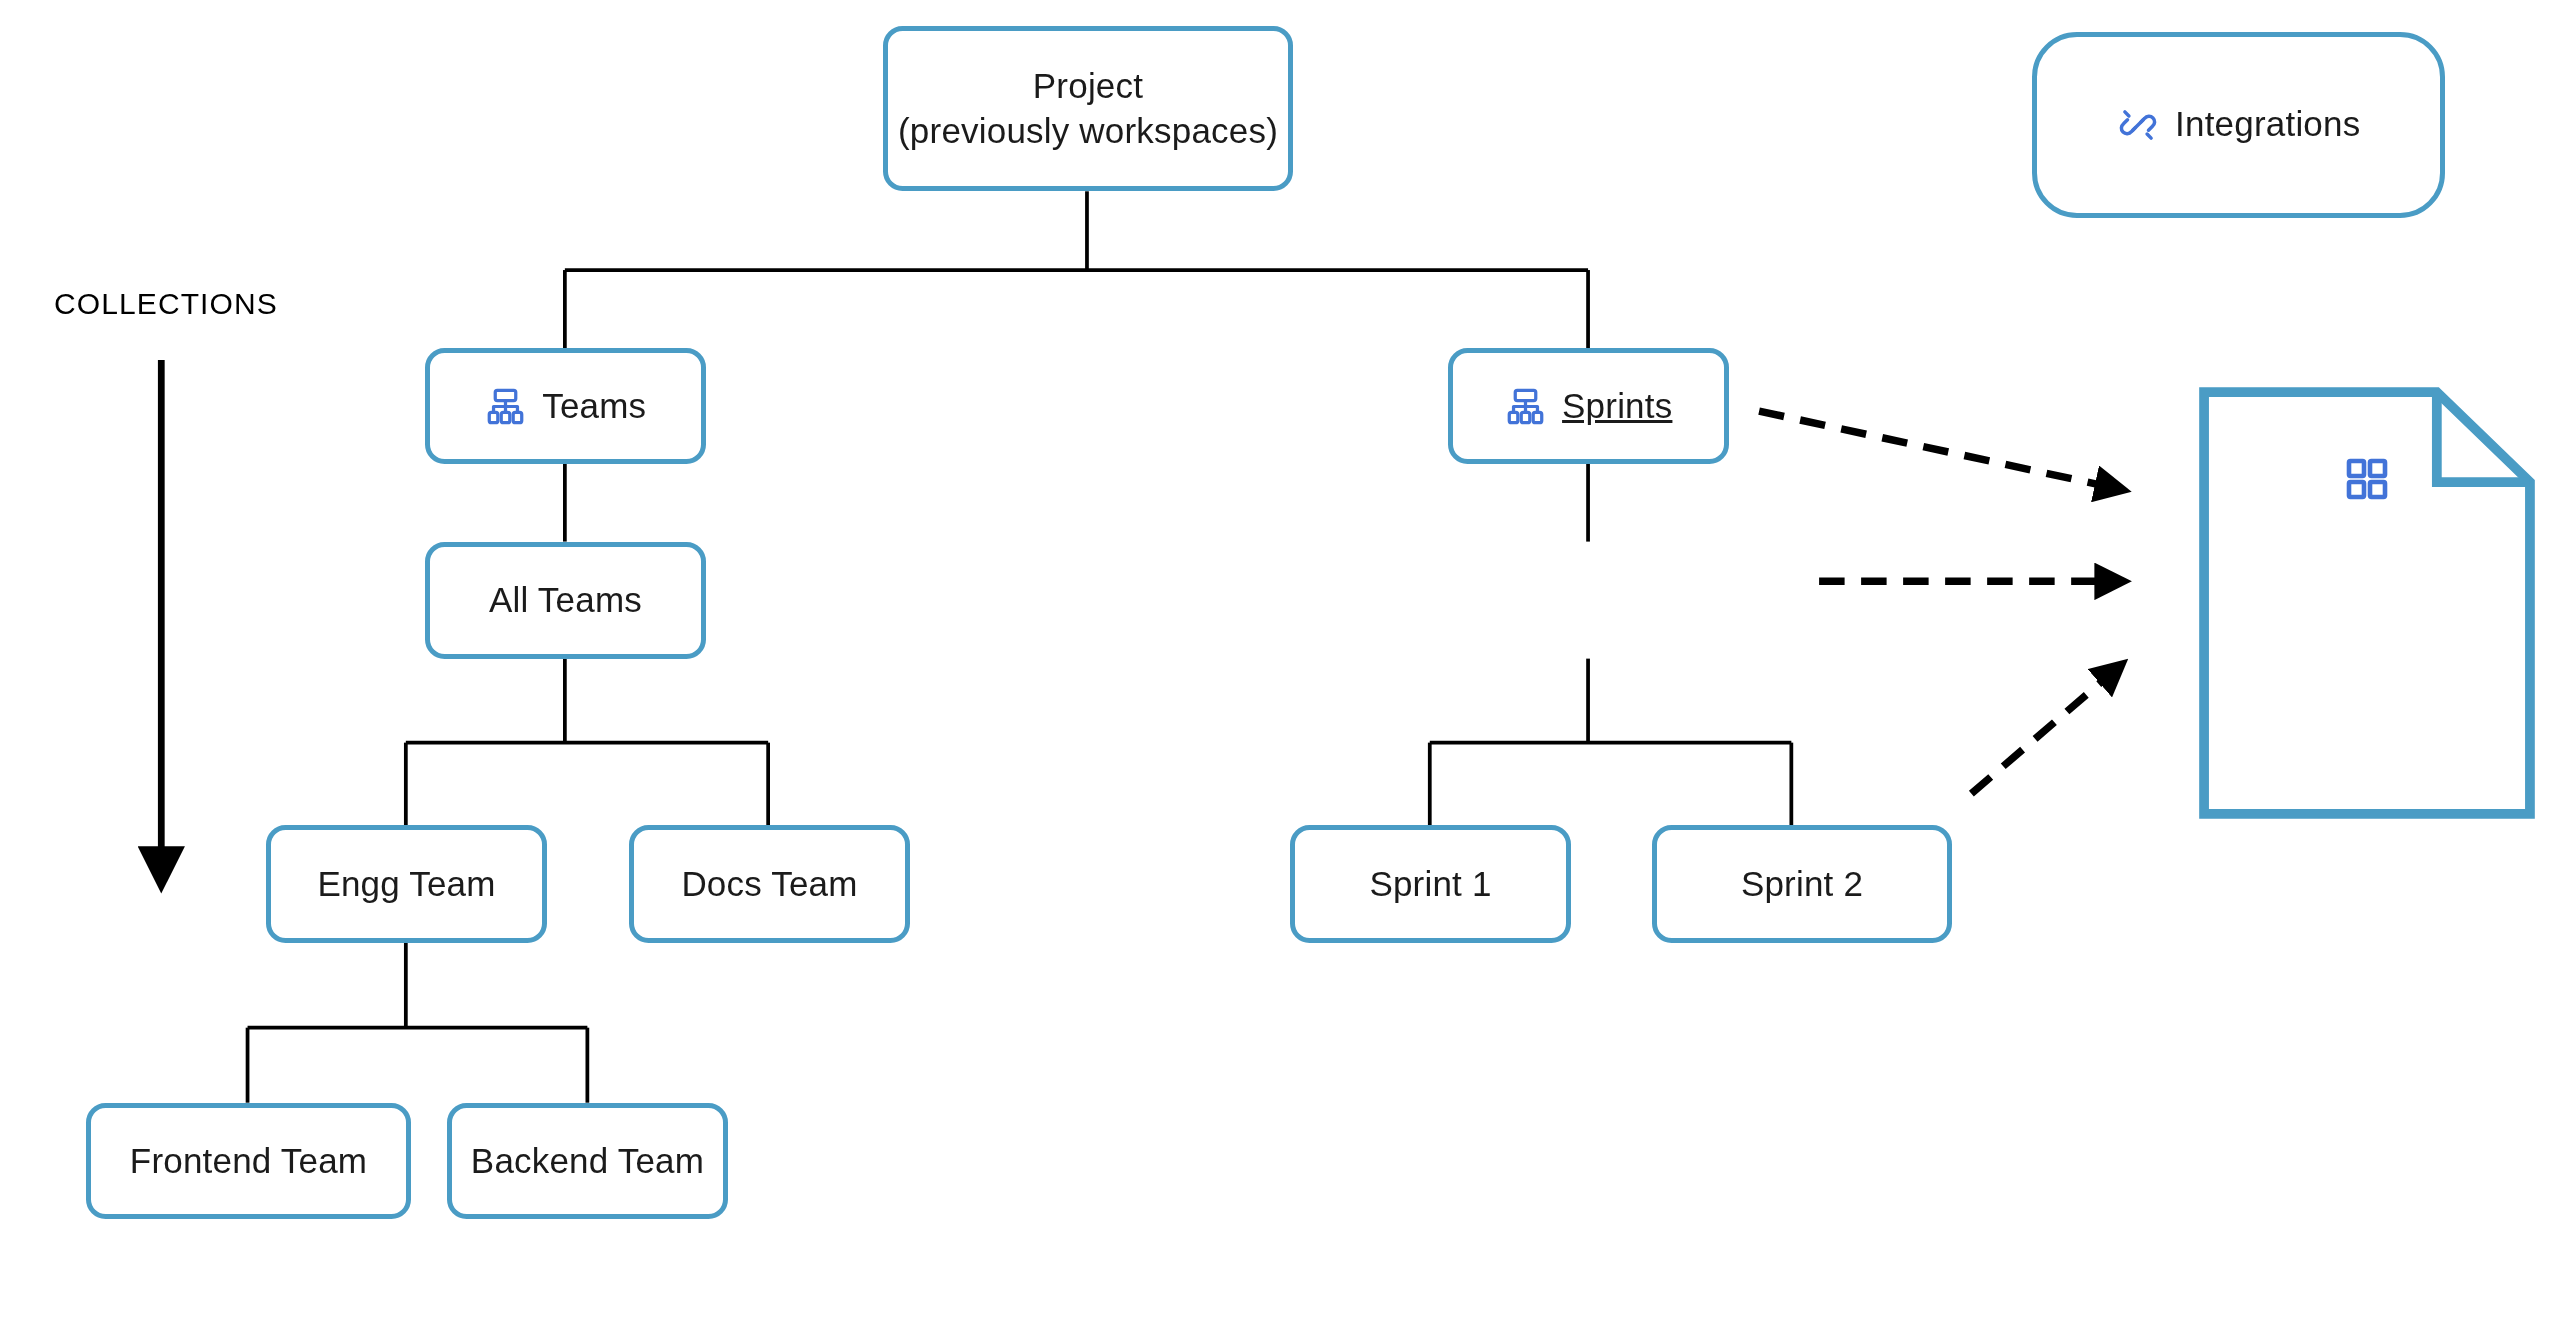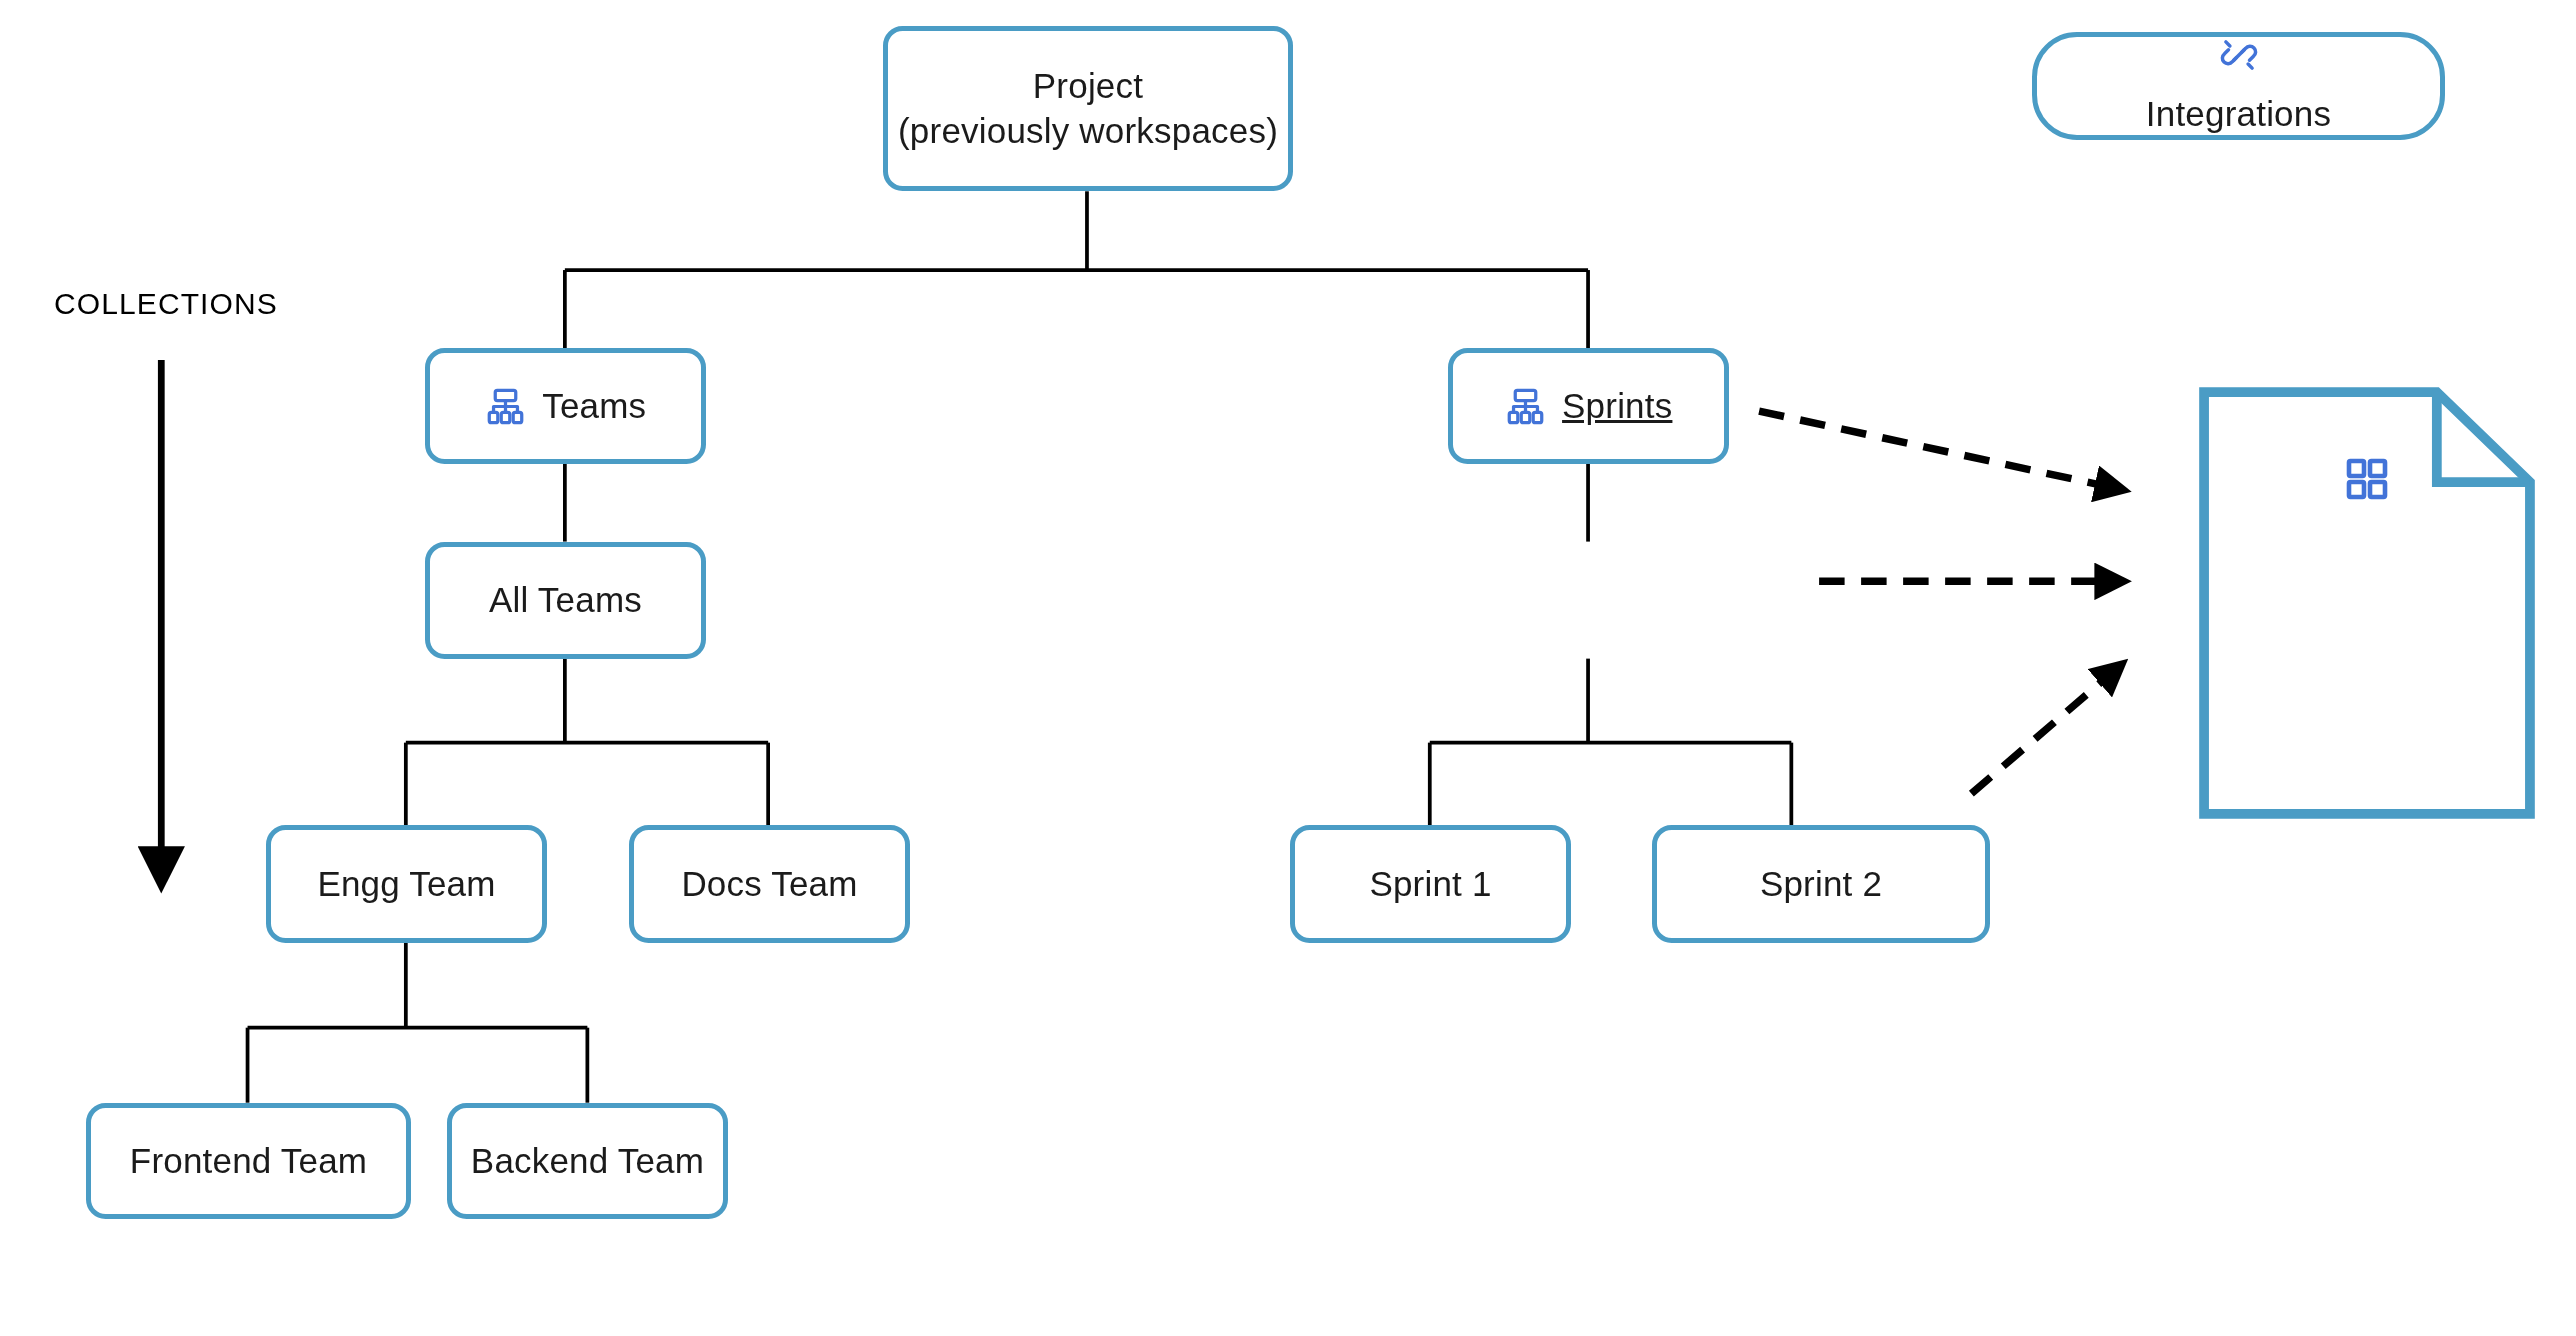--- a/index.html
+++ b/index.html
@@ -151,21 +151,21 @@
     </g>
   </svg>
 
   <div class="section-label" style="left:54px; top:287px;">COLLECTIONS</div>
 
   <div class="node" style="left:883px; top:26px; width:410px; height:165px;">
     <span class="label">Project
 (previously workspaces)</span>
   </div>
 
-  <div class="node pill" style="left:2032px; top:31.5px; width:413px; height:108px;flex-direction:column;">
+  <div class="node pill" style="left:2032px; top:31.5px; width:413px; height:186px;">
     <span class="icon">
       <svg class="icon-svg" width="42" height="42" viewBox="0 0 24 24" fill="none" stroke="#4273d8" stroke-width="2" stroke-linecap="round" stroke-linejoin="round">
         <path d="M10.5 13.5 8.2 15.8a3.2 3.2 0 1 1-4.5-4.5l2.3-2.3"></path>
         <path d="M13.5 10.5l2.3-2.3a3.2 3.2 0 1 1 4.5 4.5l-2.3 2.3"></path>
         <path d="M9 15l6-6"></path>
         <path d="M4.5 4.5 6.8 6.8"></path>
         <path d="M17.2 17.2 19.5 19.5"></path>
       </svg>
     </span>
     <span class="label">Integrations</span>
@@ -211,21 +211,21 @@
   </div>
 
   <div class="node" style="left:629px; top:825px; width:281px; height:118px;">
     <span class="label">Docs Team</span>
   </div>
 
   <div class="node" style="left:1290px; top:825px; width:281px; height:118px;">
     <span class="label">Sprint 1</span>
   </div>
 
-  <div class="node" style="left:1652px; top:825px; width:338px; height:118px;justify-content:center;">
+  <div class="node" style="left:1652px; top:825px; width:300px; height:118px;justify-content:center;">
     <span class="label">Sprint 2</span>
   </div>
 
   <div class="node" style="left:86px; top:1103px; width:325px; height:116px;">
     <span class="label">Frontend Team</span>
   </div>
 
   <div class="node" style="left:447px; top:1103px; width:281px; height:116px;">
     <span class="label">Backend Team</span>
   </div>

